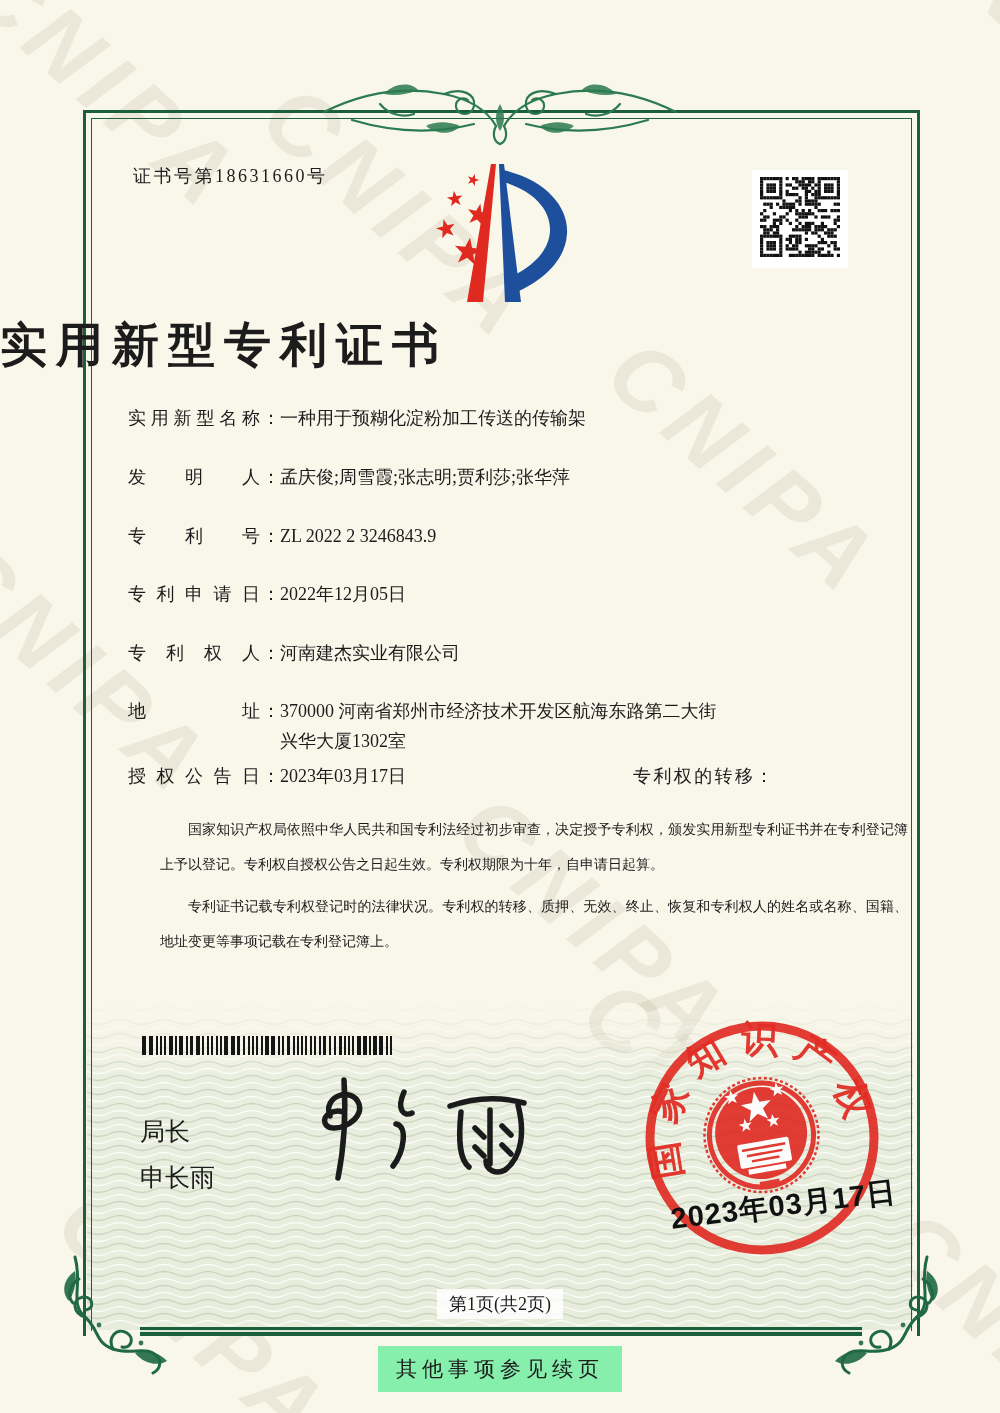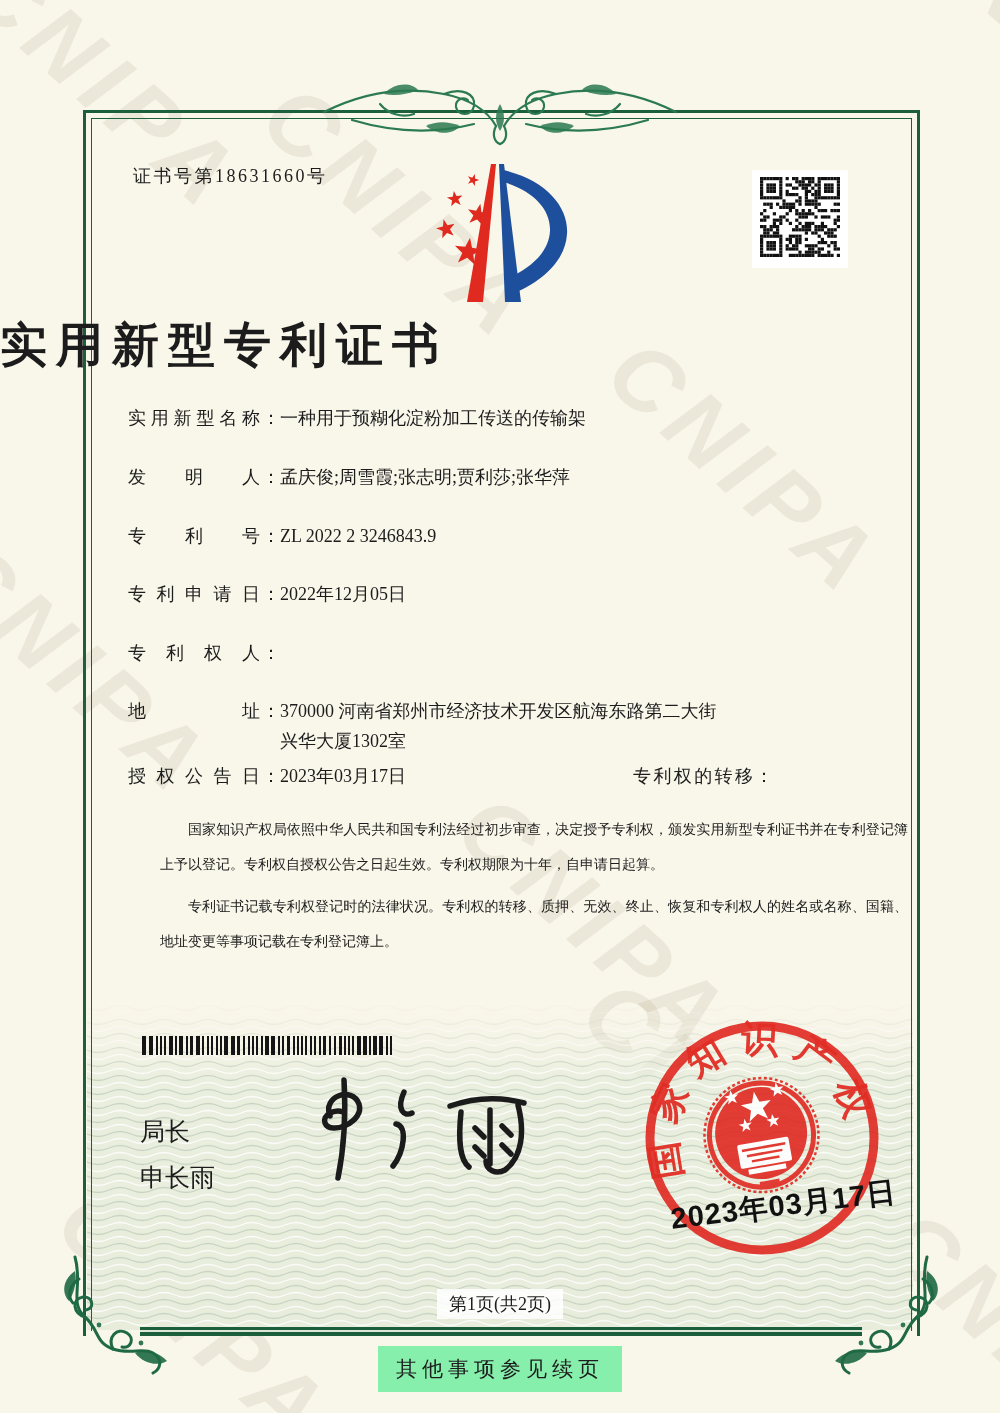--- a/index.html
+++ b/index.html
@@ -541,20 +541,21 @@
     <span class="fval">ZL 2022 2 3246843.9</span>
   </div>
   <div class="fld" style="top:579px">
     <span class="flabel">专利申请日</span>
       <span class="fcolon">：</span>
     <span class="fval">2022年12月05日</span>
   </div>
   <div class="fld" style="top:638px">
     <span class="flabel">专利权人</span>
       <span class="fcolon">：</span>
+    <span class="fval">河南建杰实业有限公司</span>
   </div>
   <div class="fld" style="top:696px">
     <span class="flabel">地址</span>
       <span class="fcolon">：</span>
     <span class="fval">
       <div>370000 河南省郑州市经济技术开发区航海东路第二大街</div>
       <div>兴华大厦1302室</div>
     </span>
   </div>
   <div class="fld" style="top:761px;width:752px">

